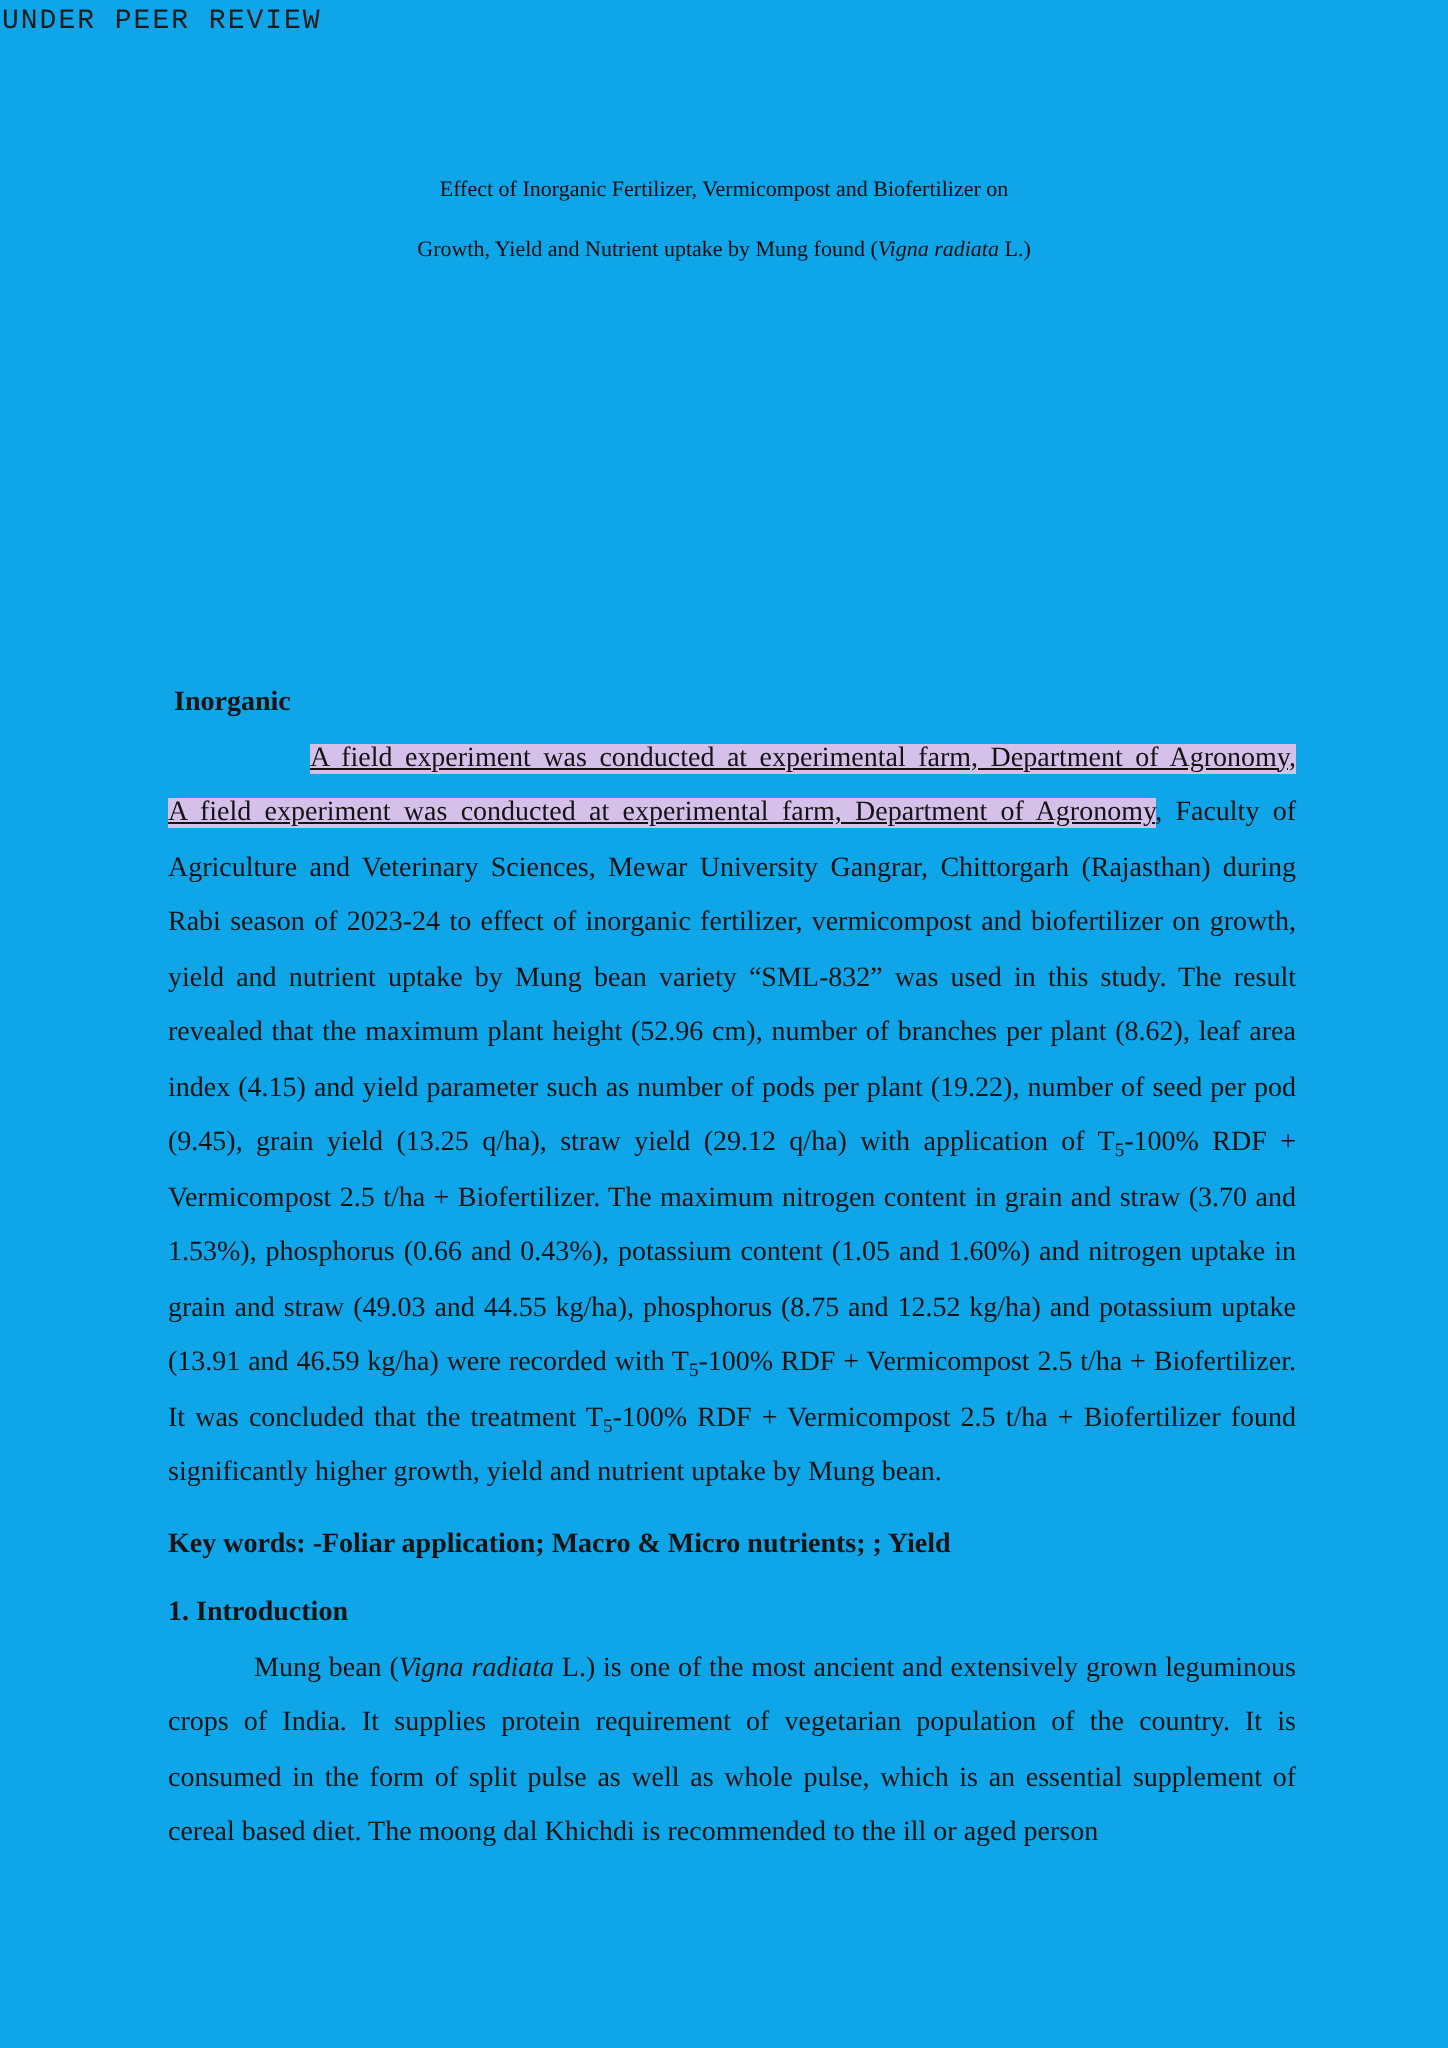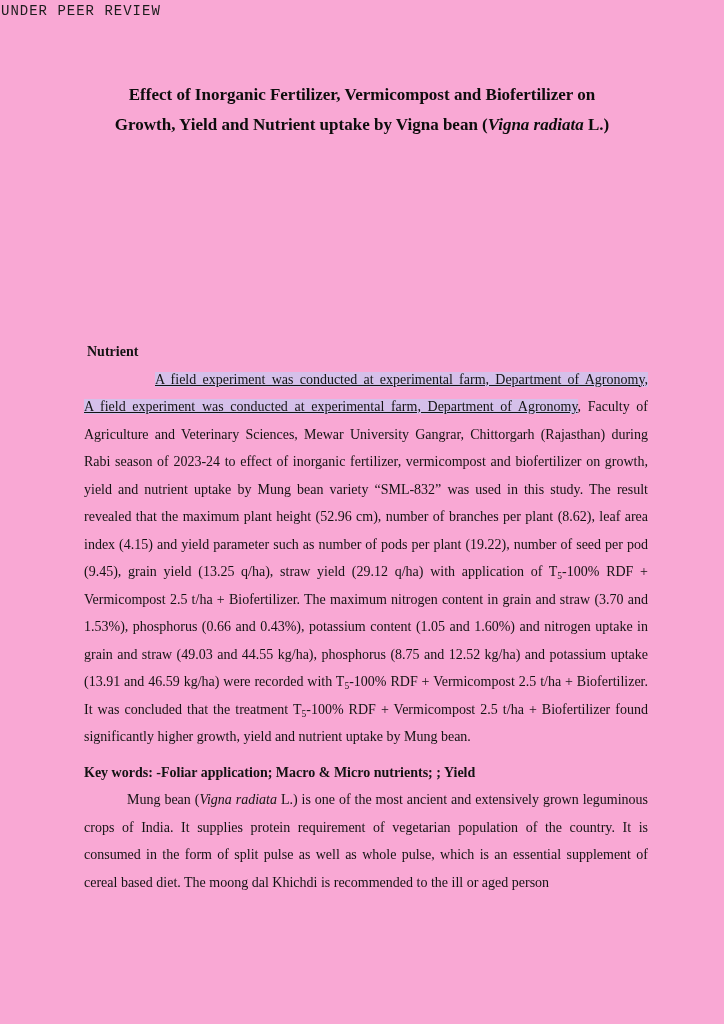--- a/index.html
+++ b/index.html
@@ -5,41 +5,41 @@
   * { margin: 0; padding: 0; box-sizing: border-box; }
   html, body { background: #ffffff; }
   body {
     font-family: "Liberation Serif", serif;
     color: #131313;
   }
   .page {
     position: relative;
     width: 724px;
     height: 1024px;
-    background: #f9a8d4;
+    background: #0ea5e9;
     overflow: hidden;
   }
   .watermark {
     position: absolute;
     top: 3px;
     left: 1px;
     font-family: "Liberation Mono", "DejaVu Sans Mono", monospace;
     font-size: 14px;
     letter-spacing: 1px;
     color: #1c1c1c;
     white-space: pre;
   }
   .title-block {
     position: absolute;
     top: 80px;
     left: 60px;
     right: 60px;
     text-align: center;
-    font-weight: bold;
-    font-size: 17px;
+    font-weight: normal;
+    font-size: 11px;
     line-height: 30px;
     color: #0d0d0d;
   }
   .content {
     position: absolute;
     top: 338px;
     left: 84px;
     width: 564px;
     font-size: 14px;
     line-height: 27.5px;
@@ -81,30 +81,31 @@
 </style>
 </head>
 <body>
 
 <div class="page">
 
   <div class="watermark">UNDER PEER REVIEW</div>
 
   <div class="title-block">
     <div>Effect of Inorganic Fertilizer, Vermicompost and Biofertilizer on</div>
-    <div><span>Growth, Yield and Nutrient uptake by Vigna bean (</span><i>Vigna radiata</i><span> L.)</span></div>
+    <div><span>Growth, Yield and Nutrient uptake by Mung found (</span><i>Vigna radiata</i><span> L.)</span></div>
   </div>
 
   <div class="content">
 
-    <div class="abstract-heading">Nutrient</div>
+    <div class="abstract-heading">Inorganic</div>
 
     <div class="line-first"><span class="hl">A field experiment was conducted at experimental farm, Department of Agronomy,</span></div>
 
     <div class="para"><span class="hl">A field experiment was conducted at experimental farm, Department of Agronomy</span><span>, Faculty of Agriculture and Veterinary Sciences, Mewar University Gangrar, Chittorgarh (Rajasthan) during Rabi season of 2023-24 to effect of inorganic fertilizer, vermicompost and biofertilizer on growth, yield and nutrient uptake by Mung bean variety “SML-832” was used in this study. The result revealed that the maximum plant height (52.96 cm), number of branches per plant (8.62), leaf area index (4.15) and yield parameter such as number of pods per plant (19.22), number of seed per pod (9.45), grain yield (13.25 q/ha), straw yield (29.12 q/ha) with application of T</span><sub class="tsub">5</sub><span>-100% RDF + Vermicompost 2.5 t/ha + Biofertilizer. The maximum nitrogen content in grain and straw (3.70 and 1.53%), phosphorus (0.66 and 0.43%), potassium content (1.05 and 1.60%) and nitrogen uptake in grain and straw (49.03 and 44.55 kg/ha), phosphorus (8.75 and 12.52 kg/ha) and potassium uptake (13.91 and 46.59 kg/ha) were recorded with T</span><sub class="tsub">5</sub><span>-100% RDF + Vermicompost 2.5 t/ha + Biofertilizer. It was concluded that the treatment T</span><sub class="tsub">5</sub><span>-100% RDF + Vermicompost 2.5 t/ha + Biofertilizer found significantly higher growth, yield and nutrient uptake by Mung bean.</span></div>
 
     <div class="keywords">Key words: -Foliar application; Macro &amp; Micro nutrients; ; Yield</div>
 
+    <div class="section-heading">1. Introduction</div>
 
     <div class="para intro"><span>Mung bean (</span><i>Vigna radiata</i><span> L.) is one of the most ancient and extensively grown leguminous crops of India. It supplies protein requirement of vegetarian population of the country. It is consumed in the form of split pulse as well as whole pulse, which is an essential supplement of cereal based diet. The moong dal Khichdi is recommended to the ill or aged person</span></div>
 
   </div>
 </div>
 
 </body></html>

